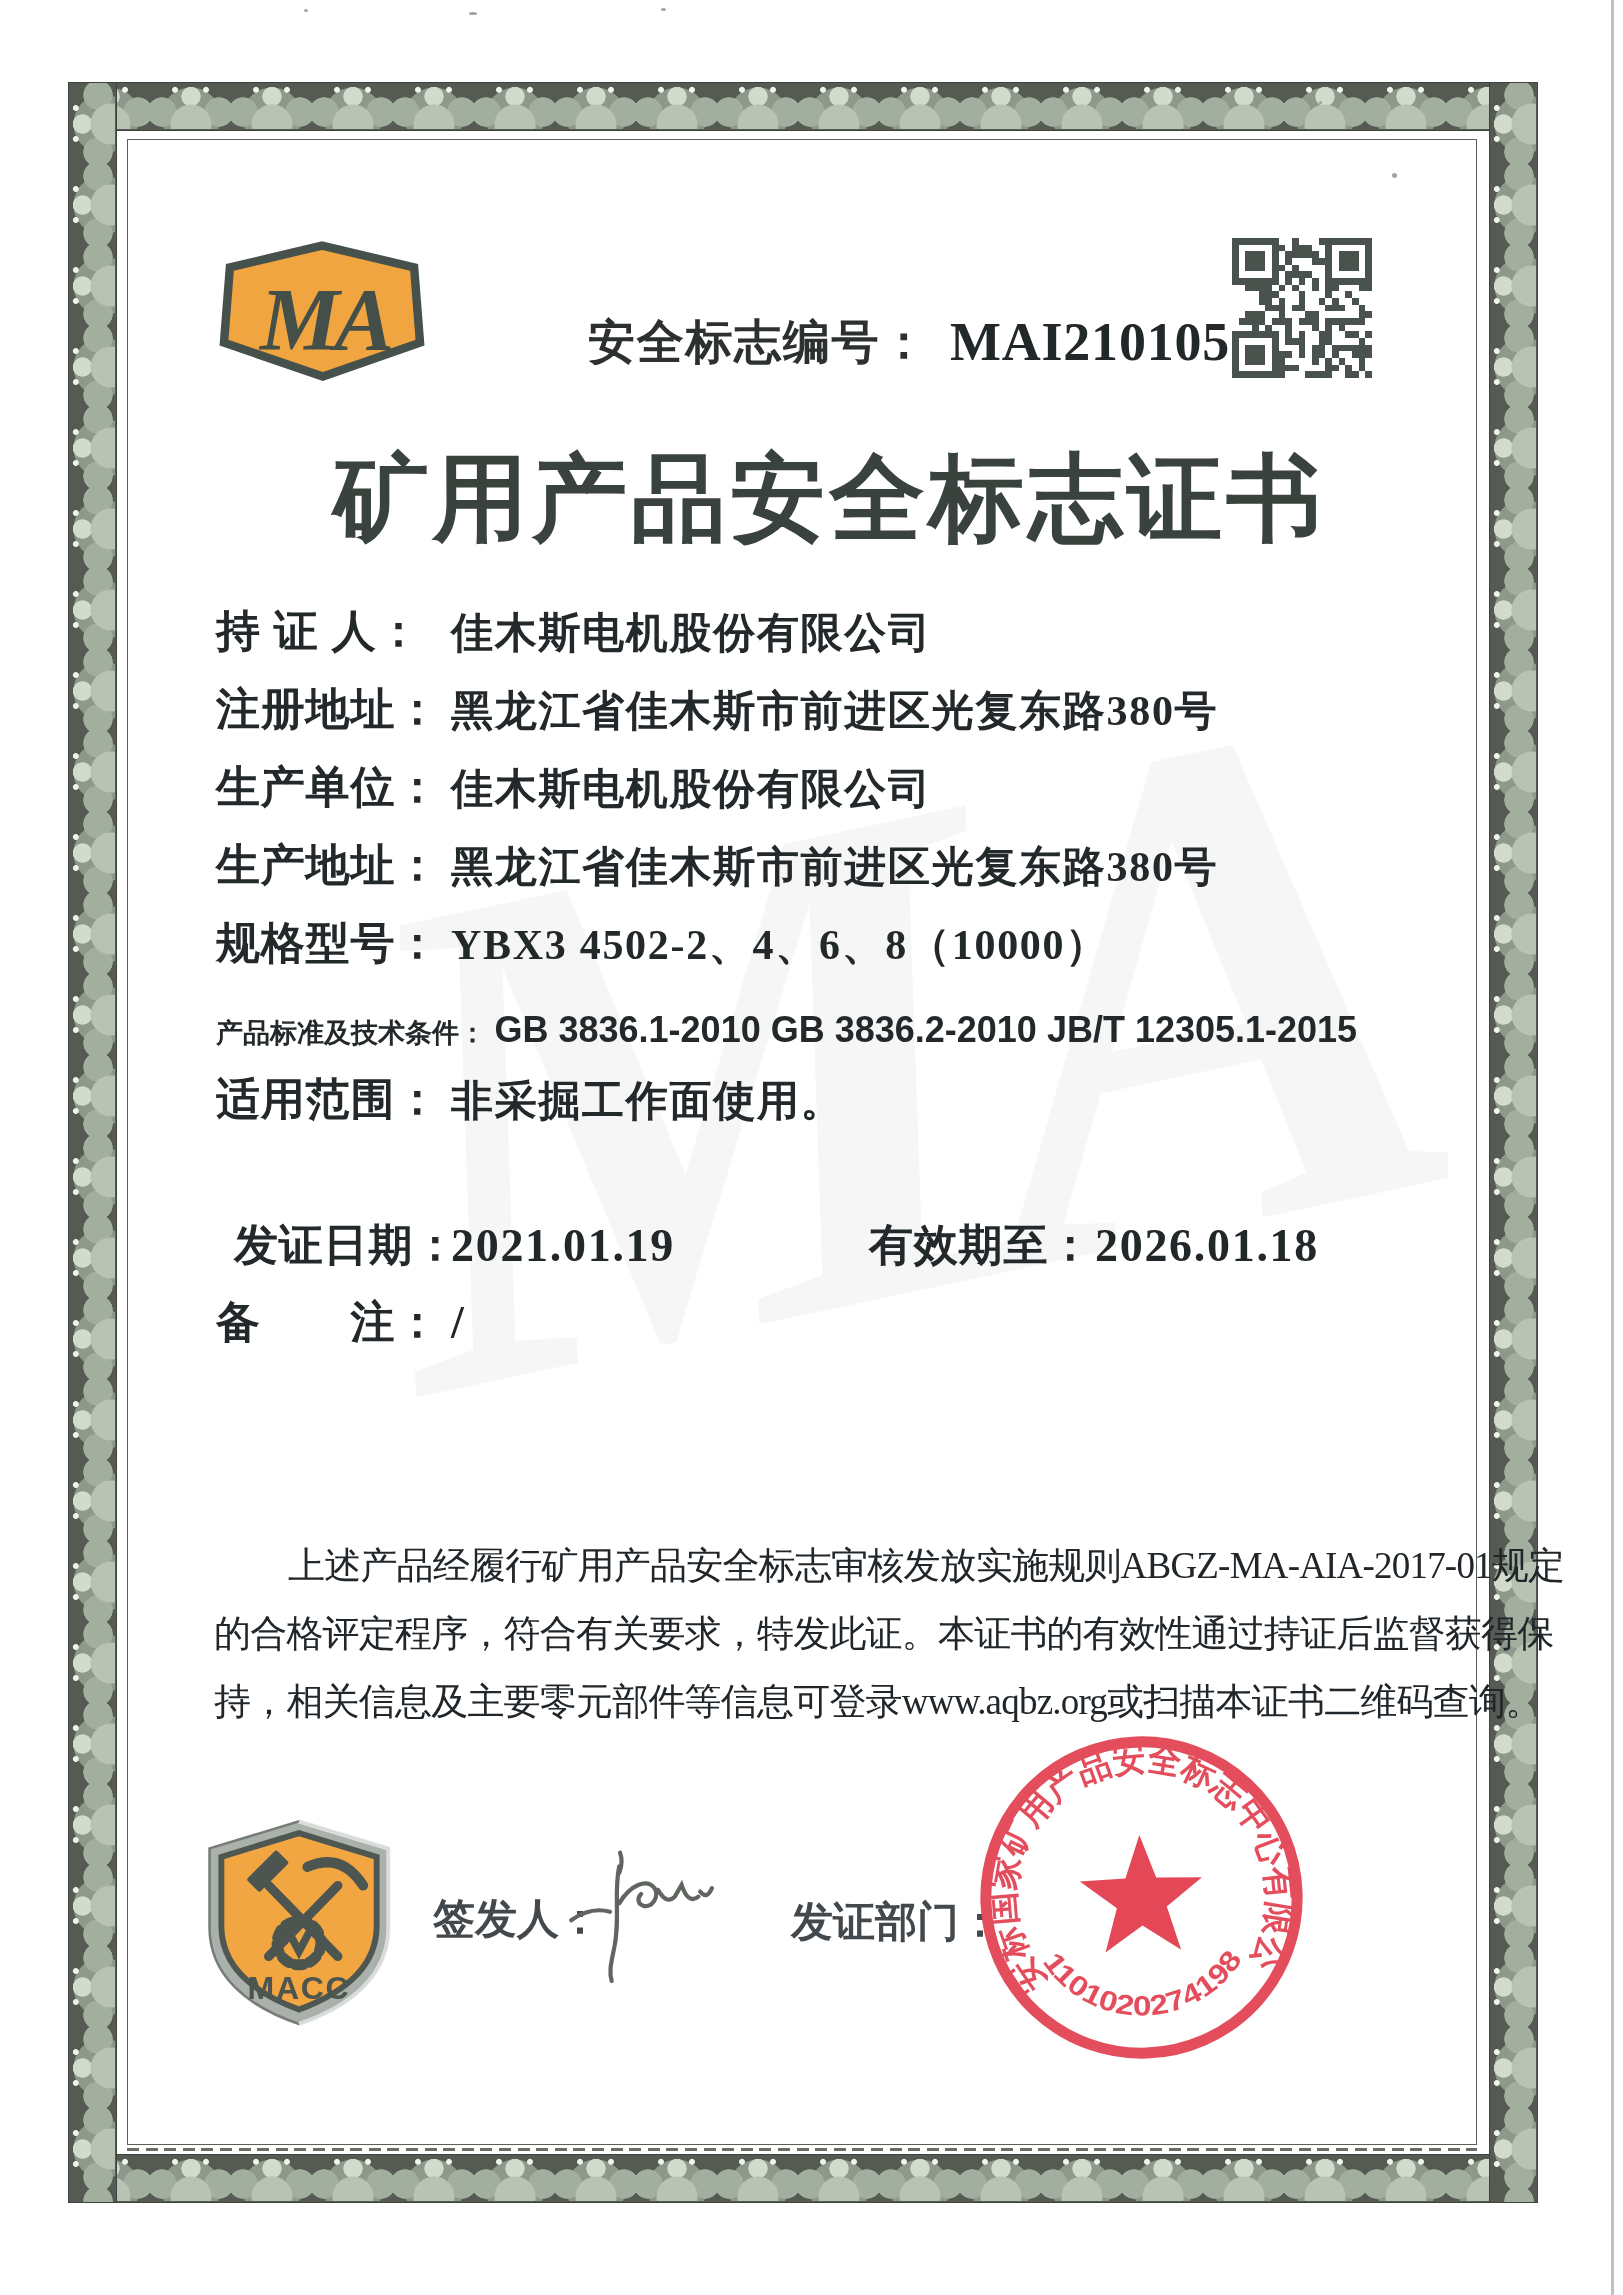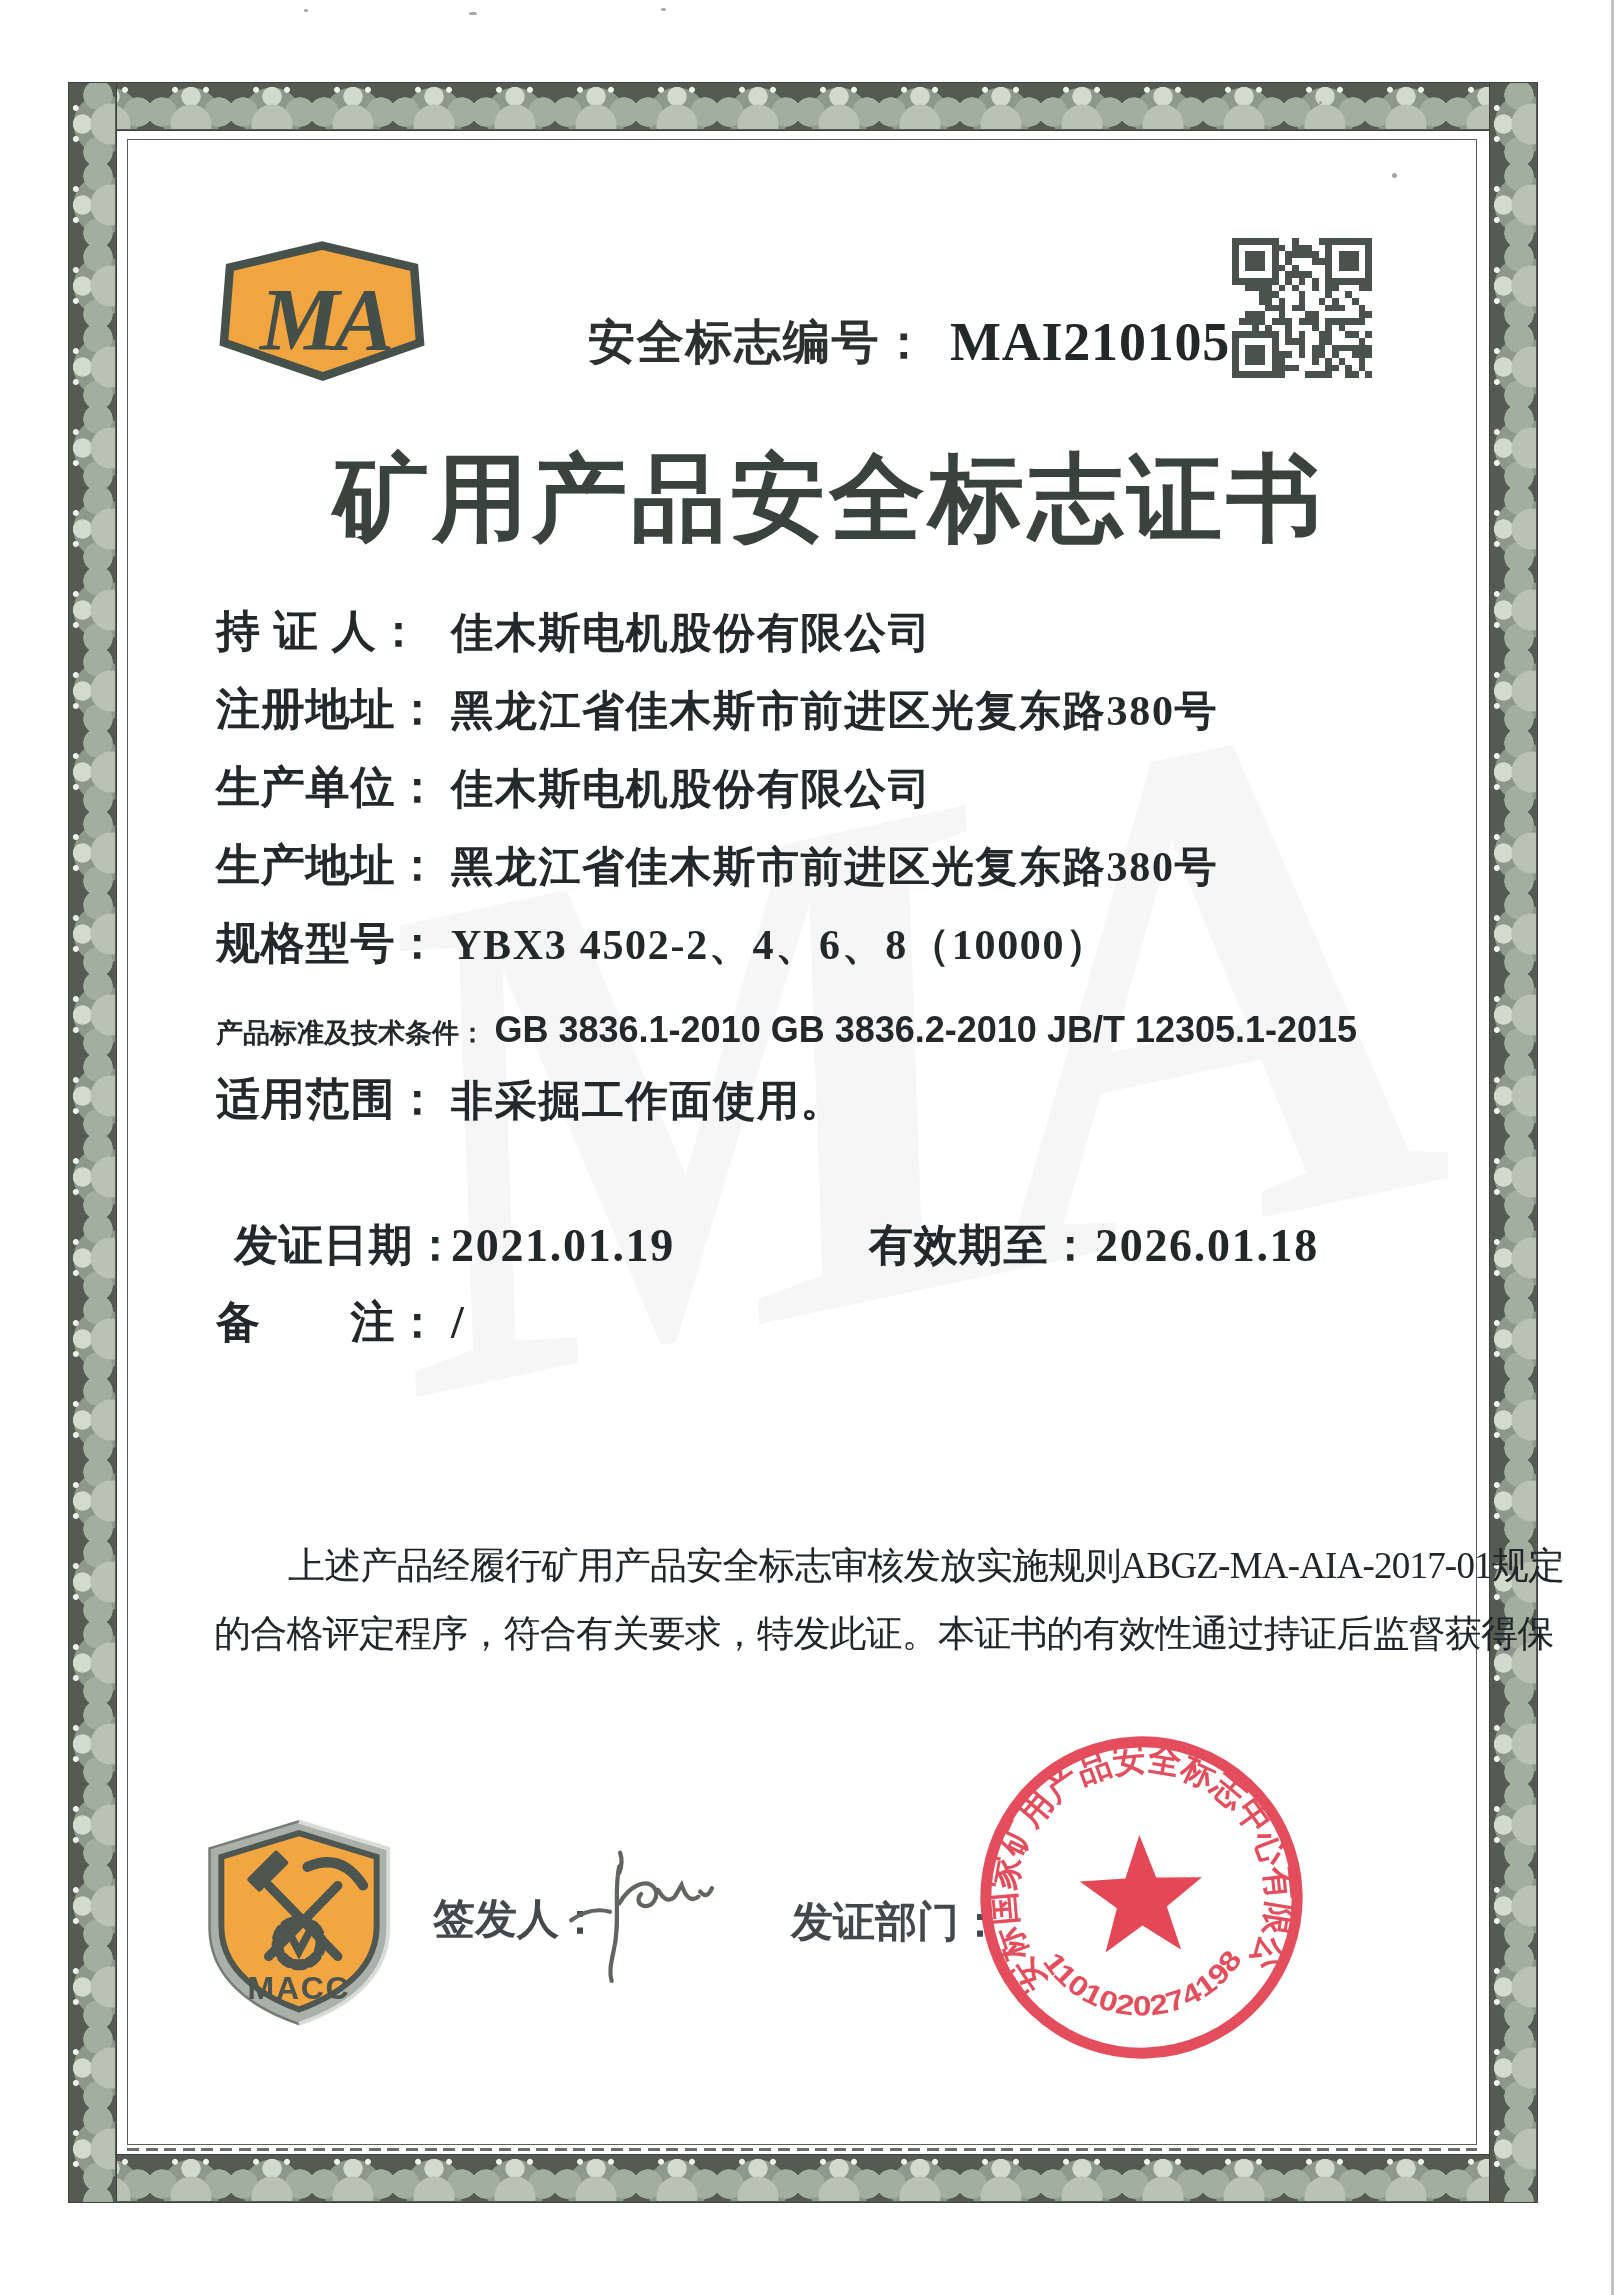--- a/index.html
+++ b/index.html
@@ -413,20 +413,21 @@
   </div>
 
   <div class="rrow">
     <span class="vlabel" style="position:absolute;left:0;top:50%;transform:translateY(-50%);">备　　注：</span>
     <span class="vvalue" style="position:absolute;left:235px;top:50%;transform:translateY(-50%);">/</span>
   </div>
 
   <div class="para">
     <div class="l1">上述产品经履行矿用产品安全标志审核发放实施规则ABGZ-MA-AIA-2017-01规定</div>
     <div>的合格评定程序，符合有关要求，特发此证。本证书的有效性通过持证后监督获得保</div>
+    <div>持，相关信息及主要零元部件等信息可登录www.aqbz.org或扫描本证书二维码查询。</div>
   </div>
 
   <svg class="shield" viewBox="0 0 236 250">
     <path d="M118 4 L224 36 V130 C224 186 180 223 118 244 C56 223 12 186 12 130 V36 Z" fill="#aab0ab" stroke="#767c76" stroke-width="3"></path>
     <path d="M118 4 L224 36 V130 C224 186 180 223 118 244" fill="none" stroke="#e9ebe8" stroke-width="5" opacity="0.85"></path>
     <path d="M118 18 L210 46 V128 C210 176 172 207 118 227 C64 207 26 176 26 128 V46 Z" fill="#f2a642" stroke="#4e5751" stroke-width="7"></path>
     <g stroke="#4c554f" fill="none" stroke-linecap="round">
       <line x1="82" y1="80" x2="164" y2="164" stroke-width="11"></line>
       <line x1="164" y1="80" x2="82" y2="164" stroke-width="11"></line>
       <path d="M128 58 Q168 40 194 80" stroke-width="12"></path>

